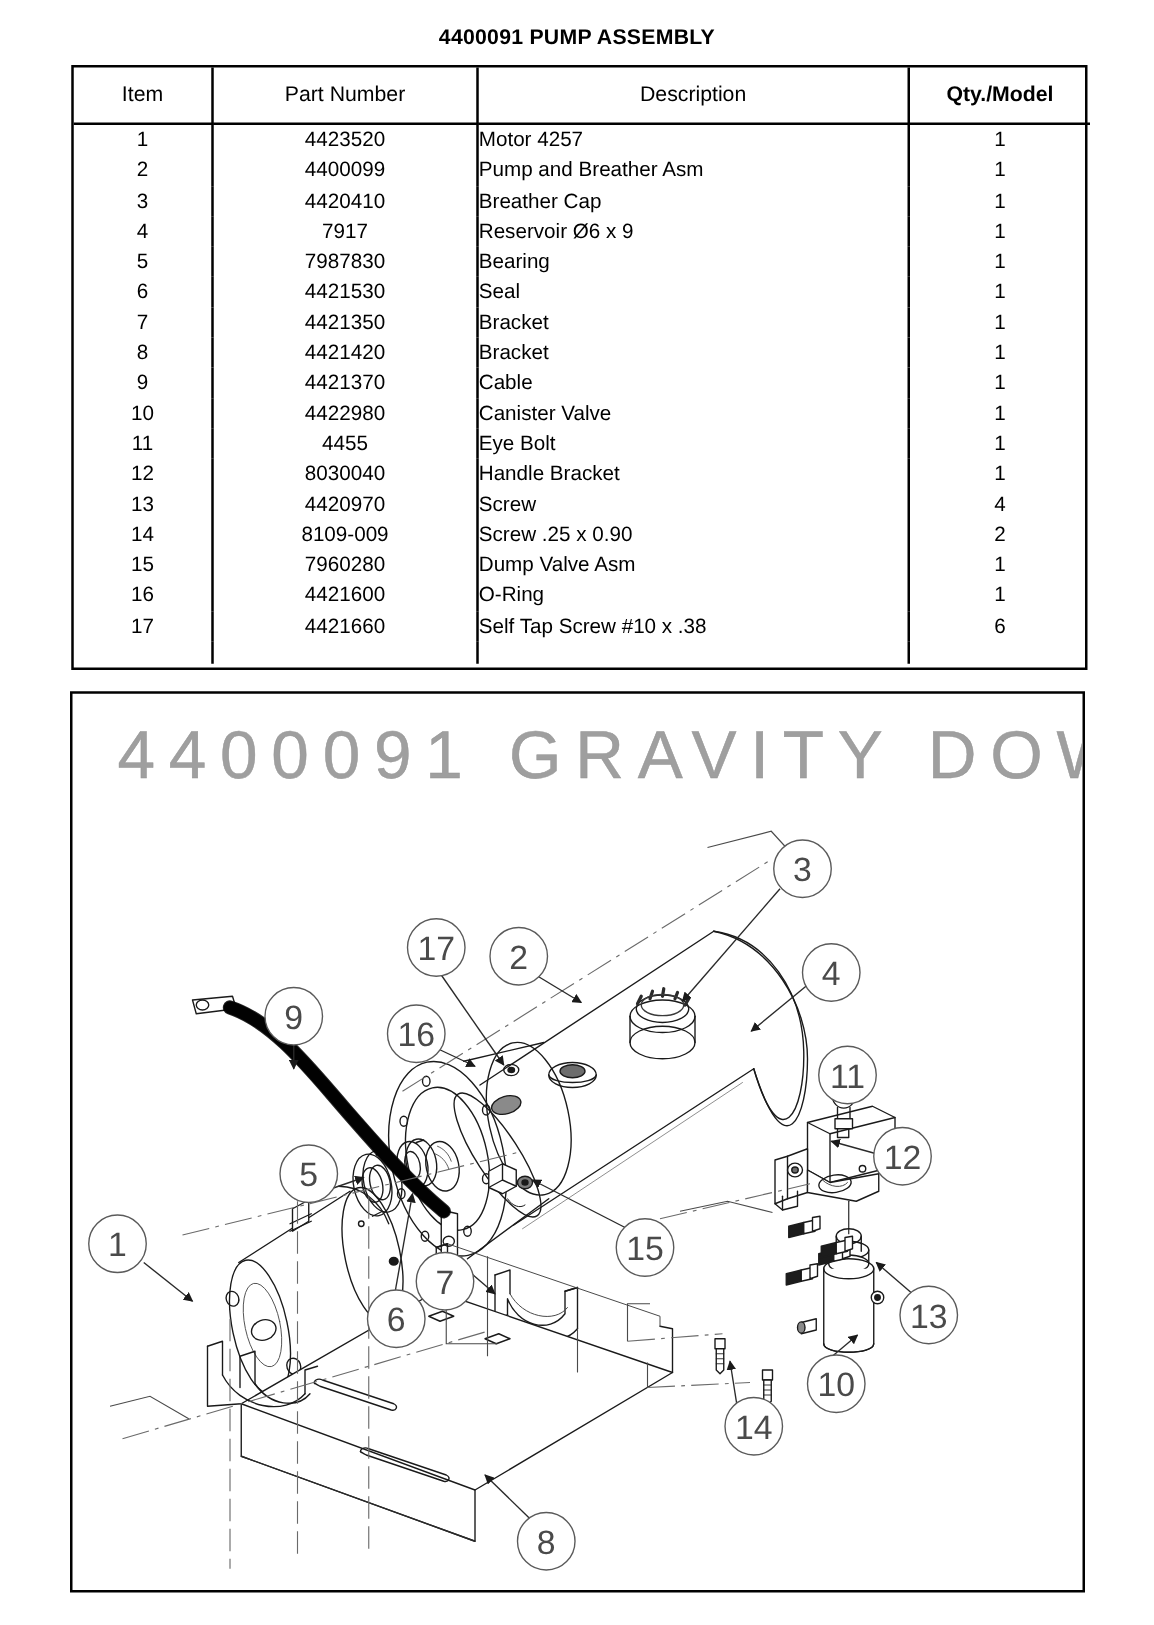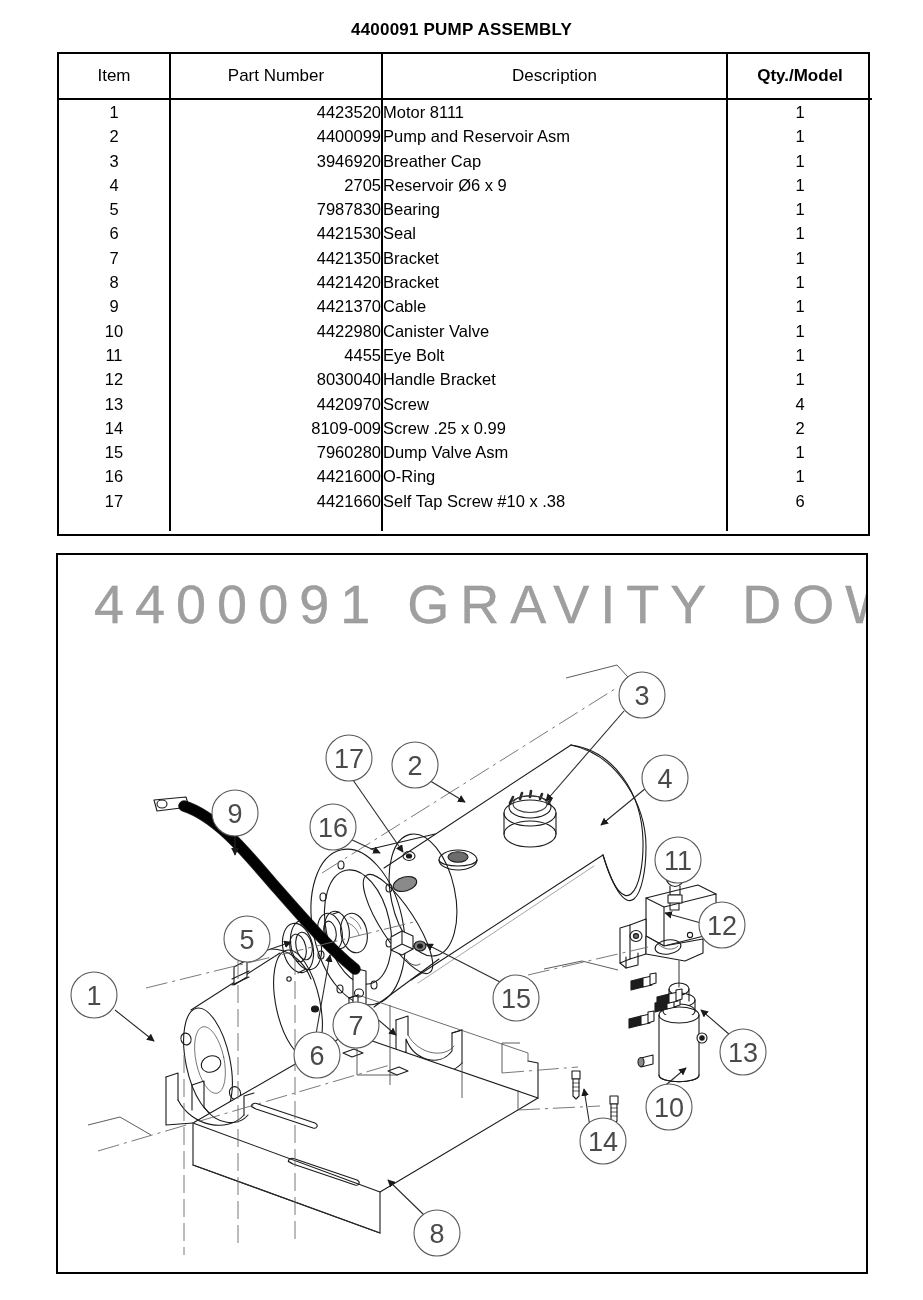--- a/index.html
+++ b/index.html
@@ -63,21 +63,21 @@
 
   table.parts tbody td {
     height: 24.3px;
     font-size: 16.5px;
     padding: 0;
     border-right: 2px solid #000;
     line-height: 24.3px;
   }
   table.parts tbody td:last-child { border-right: none; }
   td.cell-item { text-align: center; }
-  td.cell-part { text-align: right; }
+  td.cell-part { text-align: center; }
   td.cell-desc { text-align: left; padding-left: 32px; }
   td.cell-qty  { text-align: center; }
   tbody tr.filler td { height: 18px; border-right: 2px solid #000; }
   tbody tr.filler td:last-child { border-right: none; }
 
   
   #diagram-frame {
     position: absolute;
     left: 56px; top: 553px;
     width: 812px; height: 721px;
@@ -131,38 +131,38 @@
           <th>Item</th>
           <th>Part Number</th>
           <th>Description</th>
           <th>Qty./Model</th>
         </tr>
       </thead>
       <tbody id="parts-body">
           <tr>
             <td class="cell-item">1</td>
             <td class="cell-part">4423520</td>
-            <td class="cell-desc">Motor 8111</td>
+            <td class="cell-desc">Motor 4257</td>
             <td class="cell-qty">1</td>
           </tr>
           <tr>
             <td class="cell-item">2</td>
             <td class="cell-part">4400099</td>
-            <td class="cell-desc">Pump and Reservoir Asm</td>
+            <td class="cell-desc">Pump and Breather Asm</td>
             <td class="cell-qty">1</td>
           </tr>
           <tr>
             <td class="cell-item">3</td>
-            <td class="cell-part">3946920</td>
+            <td class="cell-part">4420410</td>
             <td class="cell-desc">Breather Cap</td>
             <td class="cell-qty">1</td>
           </tr>
           <tr>
             <td class="cell-item">4</td>
-            <td class="cell-part">2705</td>
+            <td class="cell-part">7917</td>
             <td class="cell-desc">Reservoir Ø6 x 9</td>
             <td class="cell-qty">1</td>
           </tr>
           <tr>
             <td class="cell-item">5</td>
             <td class="cell-part">7987830</td>
             <td class="cell-desc">Bearing</td>
             <td class="cell-qty">1</td>
           </tr>
           <tr>
@@ -209,21 +209,21 @@
           </tr>
           <tr>
             <td class="cell-item">13</td>
             <td class="cell-part">4420970</td>
             <td class="cell-desc">Screw</td>
             <td class="cell-qty">4</td>
           </tr>
           <tr>
             <td class="cell-item">14</td>
             <td class="cell-part">8109-009</td>
-            <td class="cell-desc">Screw .25 x 0.99</td>
+            <td class="cell-desc">Screw .25 x 0.90</td>
             <td class="cell-qty">2</td>
           </tr>
           <tr>
             <td class="cell-item">15</td>
             <td class="cell-part">7960280</td>
             <td class="cell-desc">Dump Valve Asm</td>
             <td class="cell-qty">1</td>
           </tr>
           <tr>
             <td class="cell-item">16</td>

